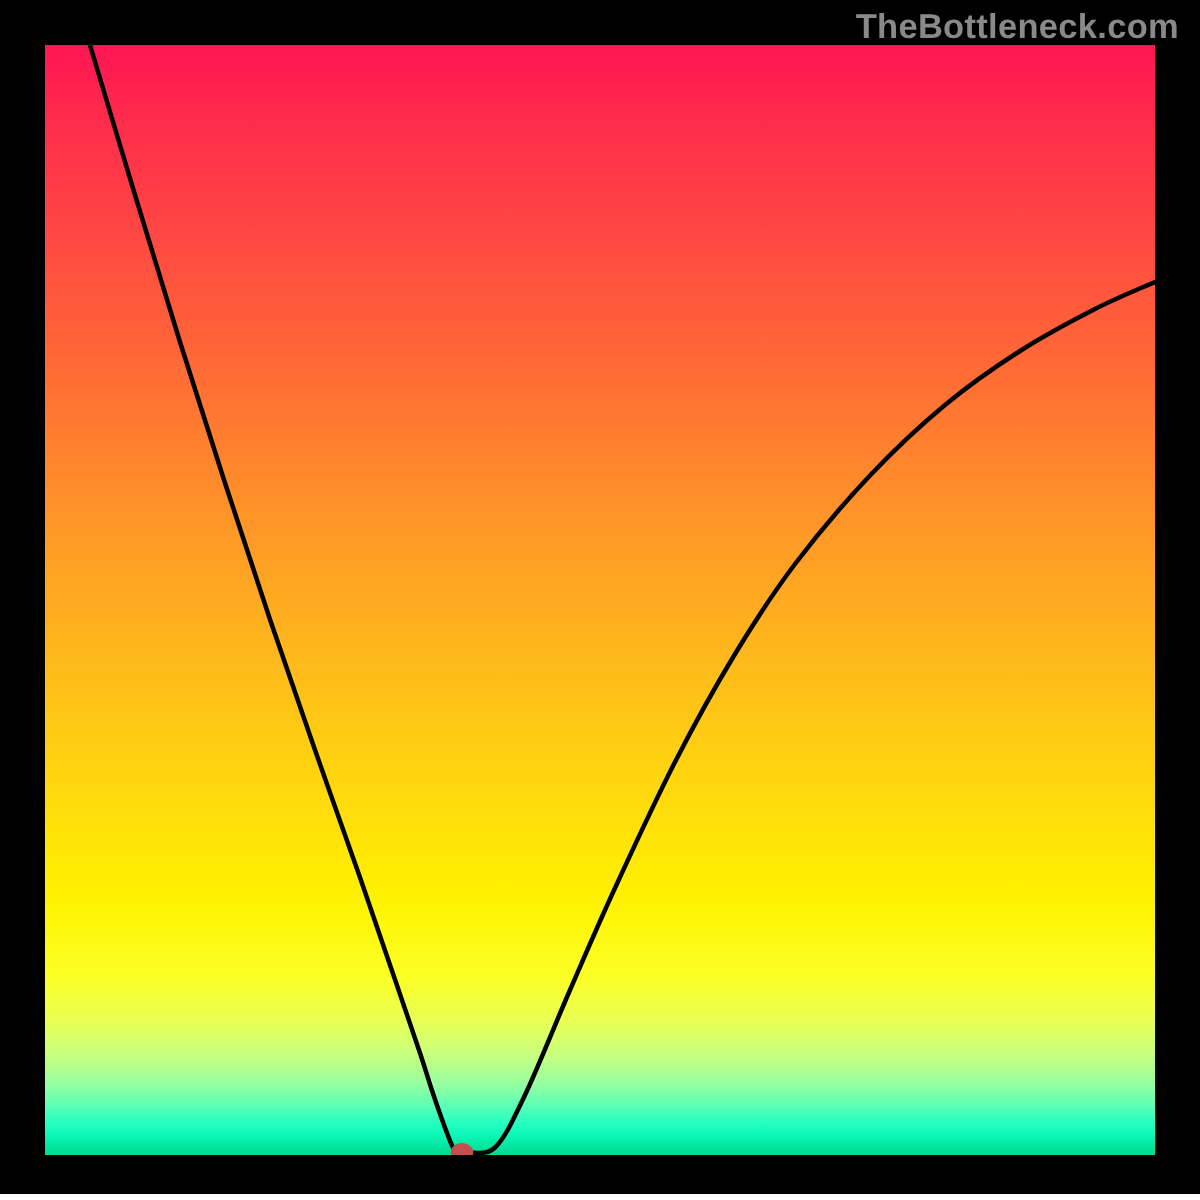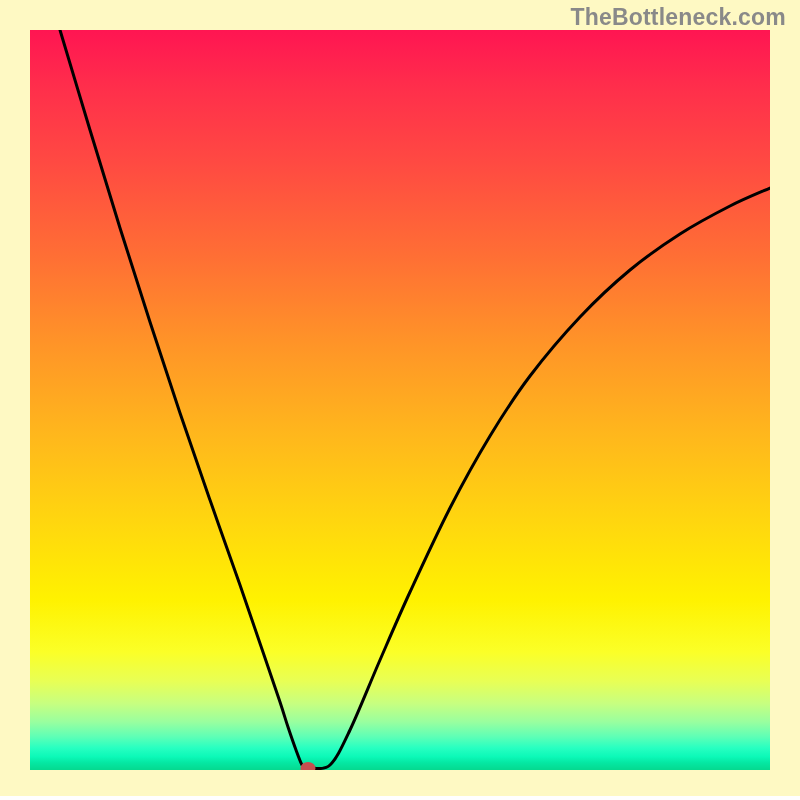--- a/index.html
+++ b/index.html
@@ -7,21 +7,21 @@
     padding: 0;
     width: 800px;
     height: 800px;
     overflow: hidden;
     font-family: Arial, Helvetica, sans-serif;
   }
   .frame {
     position: relative;
     width: 800px;
     height: 796px;
-    background: #fef9c3;
+    background: #000000;
   }
   .watermark {
     position: absolute;
     top: 4px;
     right: 14px;
     font-weight: 700;
     font-size: 23px;
     color: #898989;
     letter-spacing: 0.2px;
     user-select: none;

